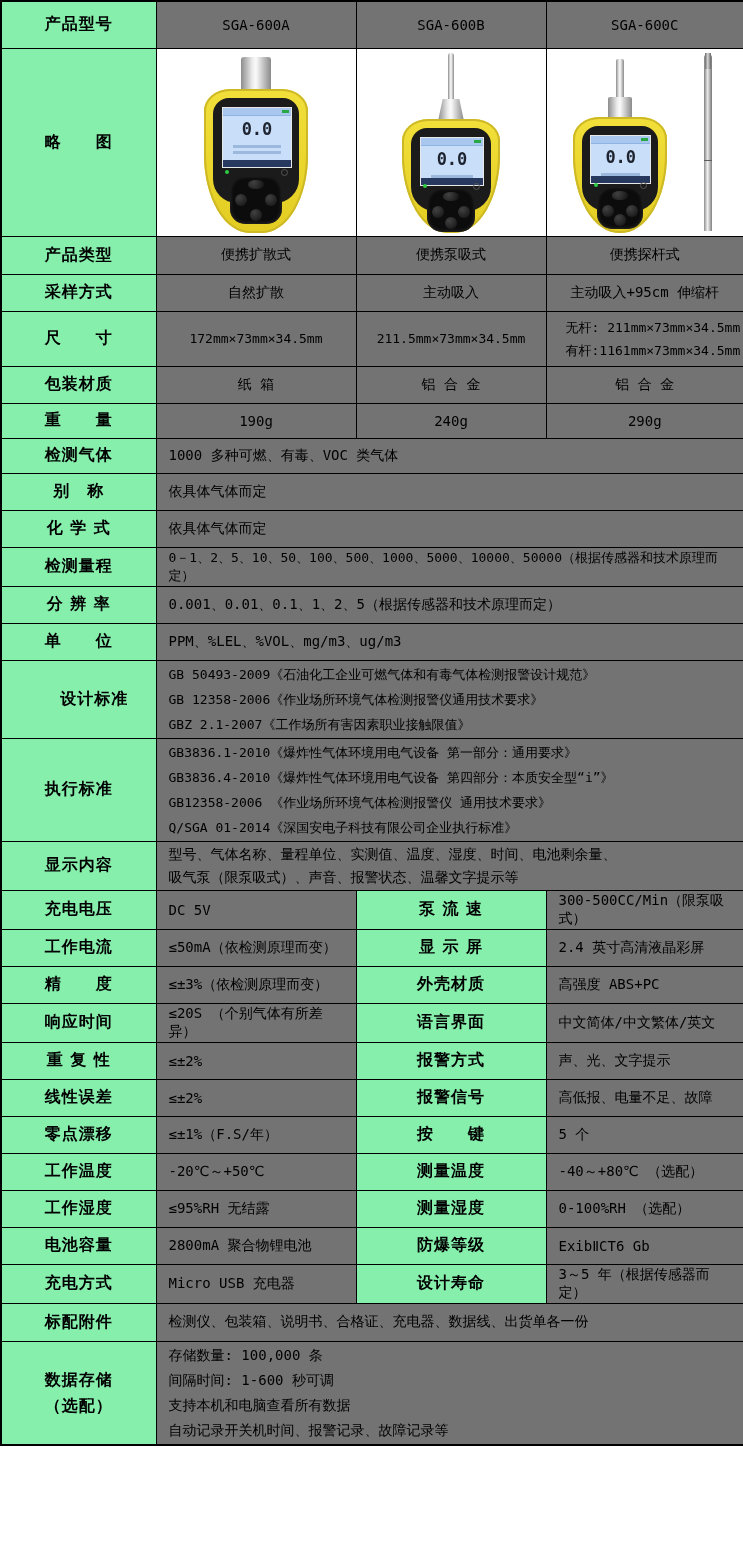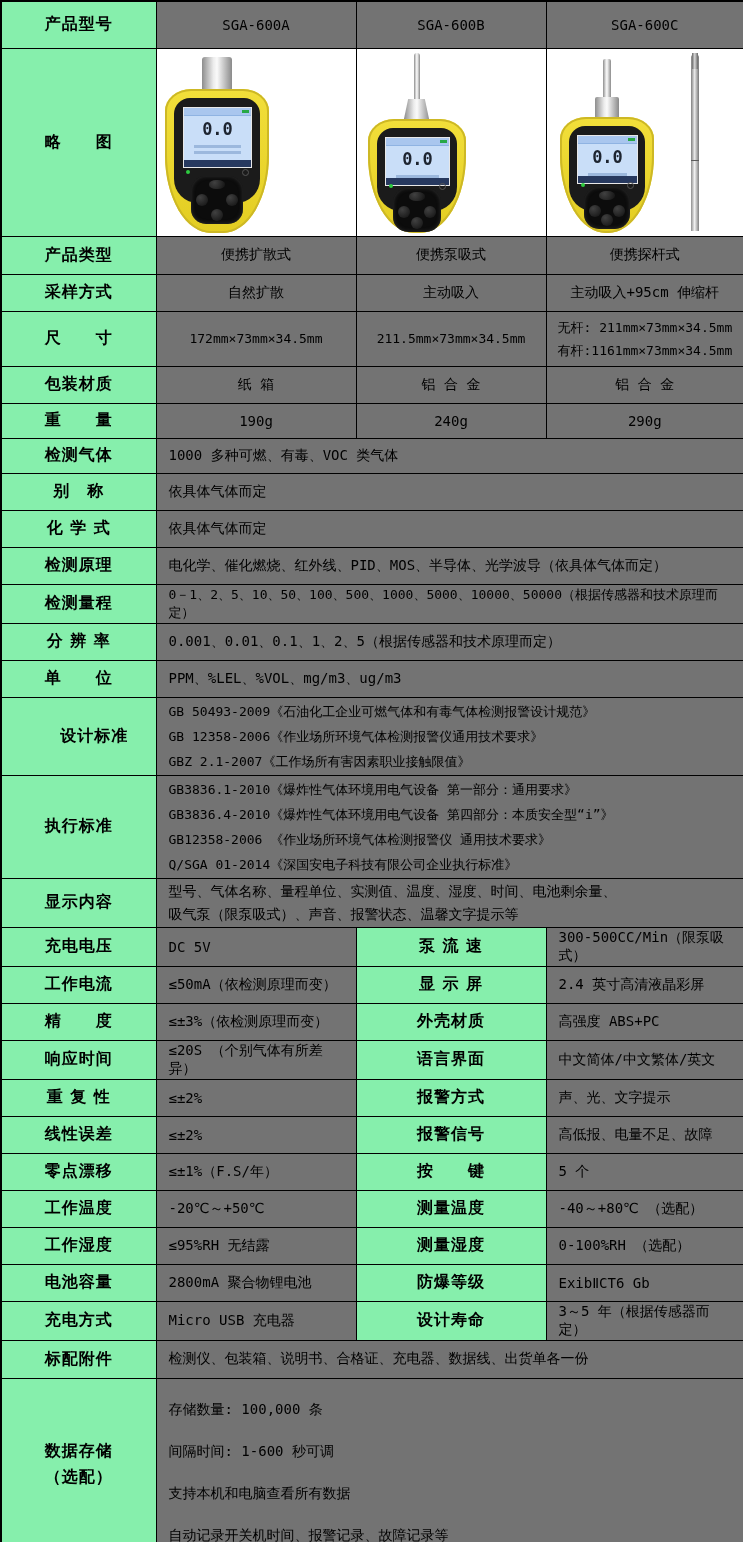--- a/index.html
+++ b/index.html
@@ -9,25 +9,25 @@
   td.lbl{background:#86efac;font-weight:bold;text-align:center;font-size:16px;letter-spacing:1px;}
   td.val{background:#737373;font-size:14px;font-family:"DejaVu Sans Mono","DejaVu Sans",monospace;}
   td.val.c{text-align:center;}
   td.val.l{text-align:left;padding-left:12px;padding-right:8px;}
   td.img{background:#FFFFFF;padding:0;}
   .h47 td{height:47px;} .himg td{height:188px;} .h38 td{height:38px;}
   .h37 td{height:37px;} .h55 td{height:55px;} .h35 td{height:35px;}
   .h77 td{height:77px;padding-left:32px;} .h102 td{height:102px;} .h103 td{height:103px;}
   .two-line div{line-height:23px;}
   .std div{font-size:13px;line-height:25px;white-space:nowrap;}
-  .dim div{line-height:23px;font-size:13px;text-align:left;padding-left:10px;white-space:nowrap;}
-  .stor div{line-height:25px;margin-top:17px;}
+  .dim div{line-height:23px;font-size:13px;text-align:left;padding-left:18px;white-space:nowrap;}
+  .stor div{line-height:25px;}
   .lbl .sub{display:block;line-height:26px;}
   
-  .devcell{display:flex;justify-content:flex-start;align-items:flex-end;height:186px;position:relative;}
+  .devcell{display:flex;justify-content:center;align-items:flex-end;height:186px;position:relative;}
   .dev{position:relative;width:120px;height:182px;}
   .gbody{position:absolute;left:50%;transform:translateX(-50%);background:linear-gradient(180deg,#f2df3a,#e3cd22);border-radius:26px 26px 46px 46px / 22px 22px 78px 78px;box-shadow:inset 0 0 0 2px #cdb825;}
   .face{position:absolute;left:9px;right:9px;top:9px;height:73%;background:#1b1b1b;border-radius:16px 16px 24px 24px;}
   .screen{position:absolute;left:11%;width:78%;top:9px;height:56%;background:#c9def8;border:1px solid #e8e8e8;}
   .s-top{height:7px;background:#a9c6ee;border-bottom:1px solid #8fb3e2;position:relative;}
   .s-batt{position:absolute;right:2px;top:2px;width:7px;height:3px;background:#27a845;}
   .s-val{text-align:center;font-size:17px;font-weight:bold;color:#1d2430;line-height:26px;font-family:"DejaVu Sans Mono",monospace;}
   .s-row{height:3px;background:#9cb8dd;margin:3px 10px 0 10px;}
   .s-bot{position:absolute;bottom:0;left:0;right:0;height:7px;background:#27395f;}
   .brandrow{position:absolute;left:0;right:0;height:10px;text-align:center;}
@@ -208,24 +208,20 @@
   </tr>
   <tr class="h37">
     <td class="lbl">别　称</td>
     <td class="val l" colspan="3">依具体气体而定</td>
   </tr>
   <tr class="h37">
     <td class="lbl">化 学 式</td>
     <td class="val l" colspan="3">依具体气体而定</td>
   </tr>
   <tr class="h37">
-    <td class="lbl">检测原理</td>
-    <td class="val l" colspan="3">电化学、催化燃烧、红外线、PID、MOS、半导体、光学波导（依具体气体而定）</td>
-  </tr>
-  <tr class="h37">
     <td class="lbl">检测量程</td>
     <td class="val l" colspan="3" style="font-size:13px;">0－1、2、5、10、50、100、500、1000、5000、10000、50000（根据传感器和技术原理而定）</td>
   </tr>
   <tr class="h37">
     <td class="lbl">分 辨 率</td>
     <td class="val l" colspan="3">0.001、0.01、0.1、1、2、5（根据传感器和技术原理而定）</td>
   </tr>
   <tr class="h37">
     <td class="lbl">单　　位</td>
     <td class="val l" colspan="3">PPM、%LEL、%VOL、mg/m3、ug/m3</td>

